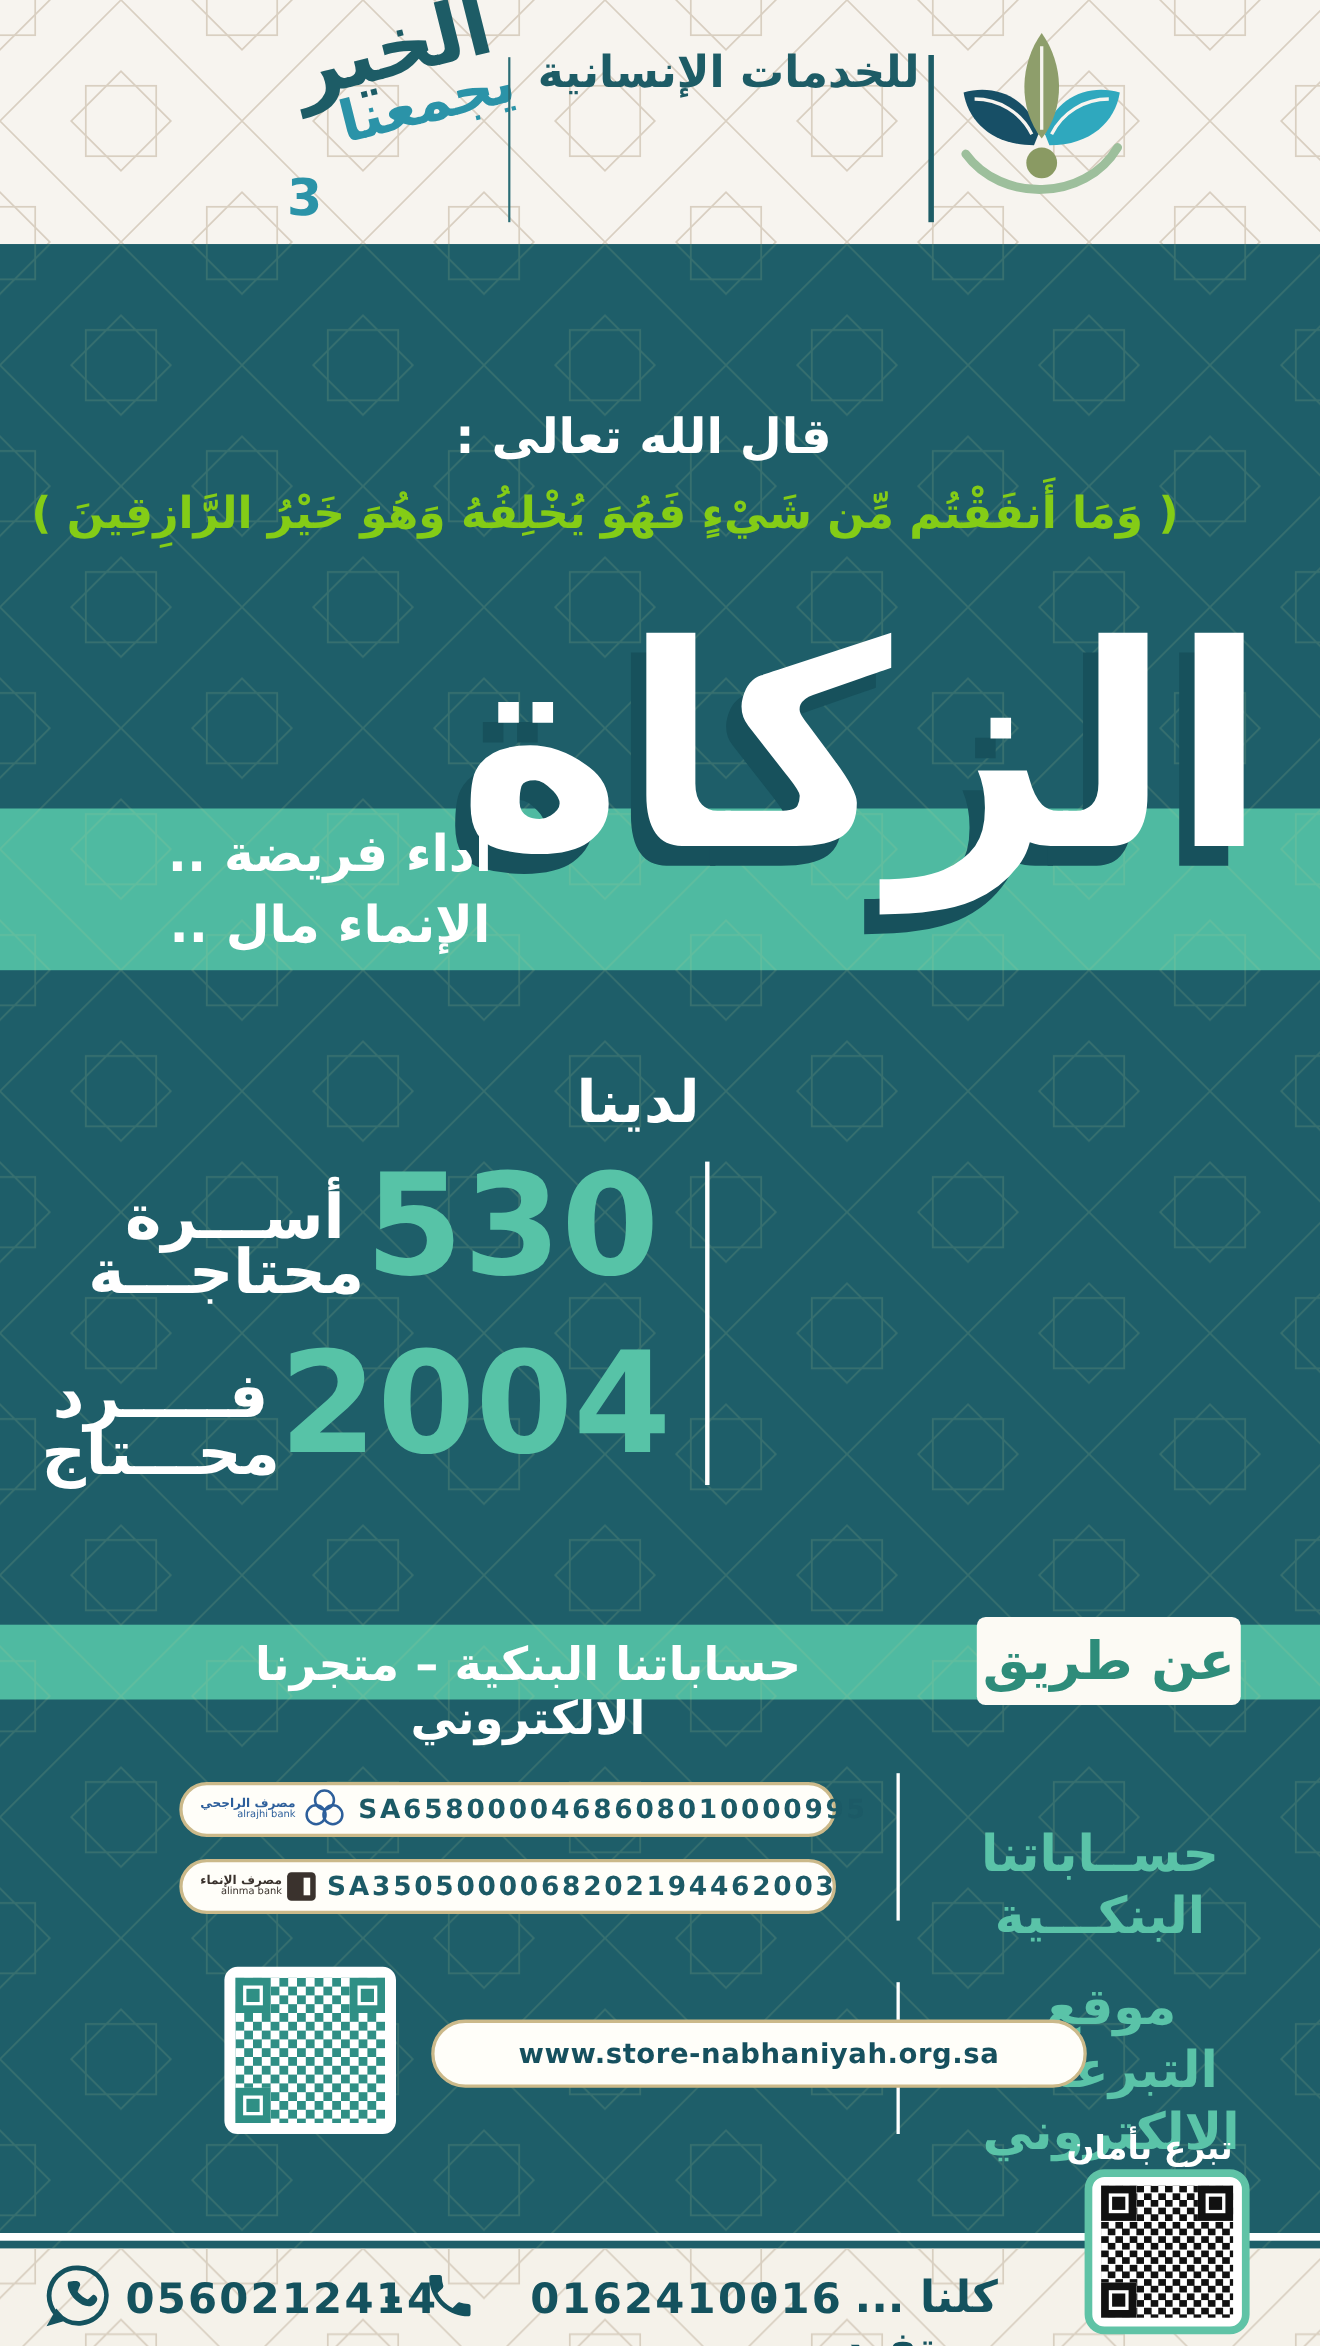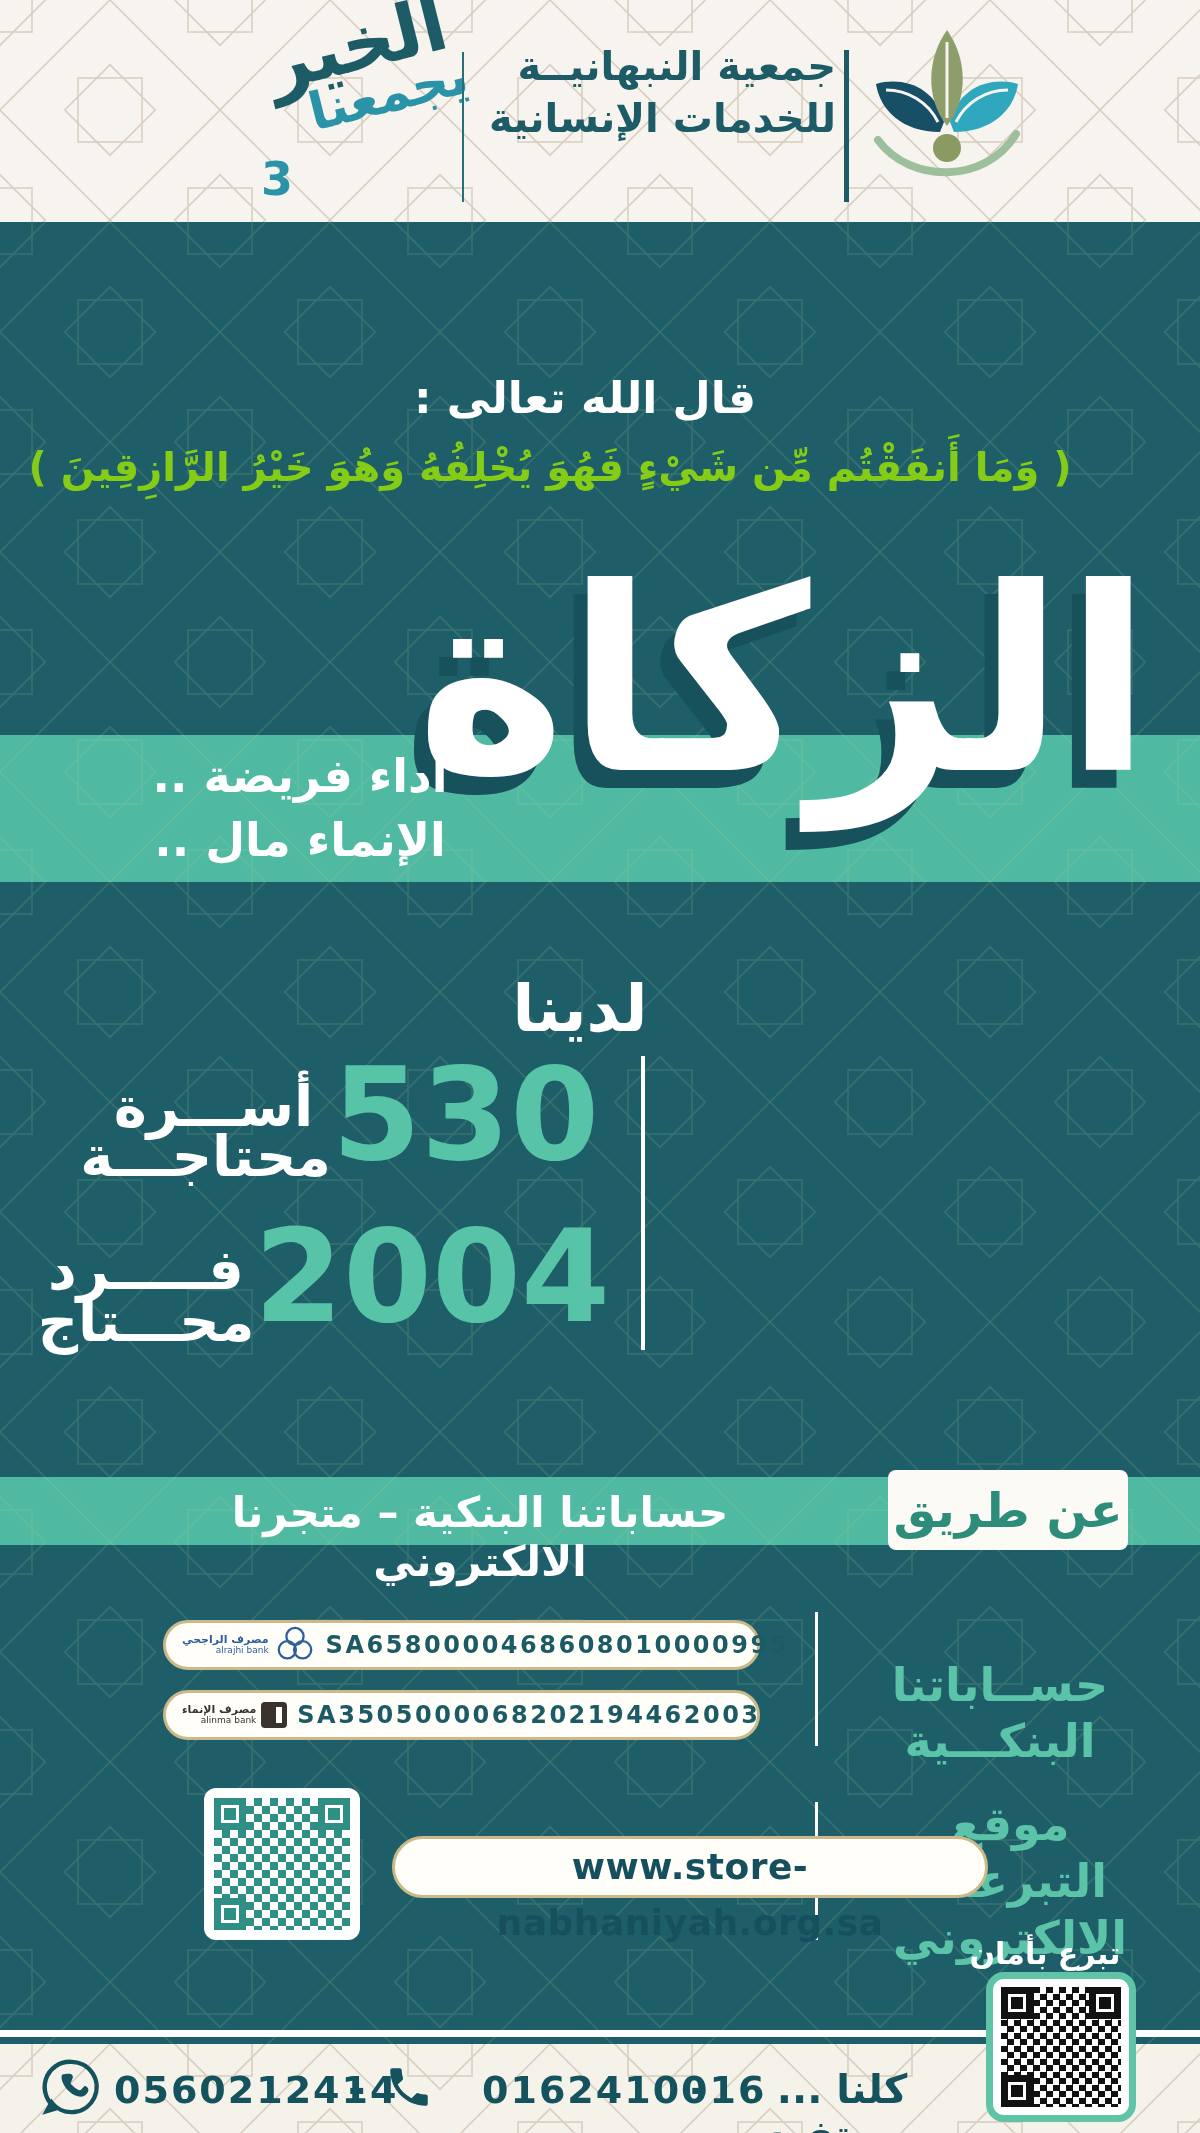--- a/index.html
+++ b/index.html
@@ -23,21 +23,21 @@
   .body-bg{left:0;top:222px;width:1200px;height:1822px;background:#1E5E69;}
   .mint-band{position:absolute;left:0;width:1200px;background:#4FBAA1;}
   .band1{top:513px;height:147px;}   
   .band2{top:1255px;height:68px;}
   .quran-intro{left:0;top:372px;width:1170px;text-align:center;color:#FFFFFF;font-size:44px;font-weight:bold;direction:rtl;}
   .quran-verse{left:0;top:444px;width:1100px;text-align:center;color:#84cc16;font-size:40px;font-weight:bold;direction:rtl;}
   .hero-title{top:548px;right:48px;color:#FFFFFF;font-size:255px;font-weight:bold;line-height:1.05;direction:rtl;
     text-shadow:-14px 18px 0 #17515C;z-index:4;}
   .hero-sub{left:110px;top:744px;width:380px;text-align:center;direction:rtl;color:#FFFFFF;
     font-size:46px;font-weight:bold;line-height:64px;z-index:5;}
-  .lead-in{left:420px;top:972px;width:320px;text-align:center;color:#FFF;font-size:64px;font-weight:bold;direction:rtl;}
+  .lead-in{left:420px;top:972px;width:320px;text-align:center;color:#FFF;font-size:53px;font-weight:bold;direction:rtl;}
   .vdivider{background:#FFFFFF;z-index:3;}
   .dv1{left:641px;top:1056px;width:4px;height:294px;}
   .messages{left:660px;top:1050px;width:530px;text-align:center;direction:rtl;color:#FFF;
     font-size:58px;font-weight:bold;line-height:97px;}
   .count{color:#57C3A7;font-weight:bold;font-size:128px;line-height:1.05;text-align:center;}
   .cnt1{left:332px;top:1048px;width:256px;}
   .cnt2{left:252px;top:1210px;width:360px;}
   .count-label{color:#FFF;font-weight:bold;font-size:56px;text-align:center;direction:rtl;line-height:50px;}
   .lbl1{left:96px;top:1082px;width:235px;}
   .lbl2{left:36px;top:1244px;width:220px;line-height:52px;}
@@ -63,21 +63,21 @@
   
   .qr1{left:204px;top:1788px;width:156px;height:152px;background:#FFFFFF;border-radius:12px;z-index:5;padding:10px;box-sizing:border-box;}
   .qr-fill{position:relative;width:100%;height:100%;
     background-image:conic-gradient(var(--qc) 0 90deg,transparent 90deg 180deg,var(--qc) 180deg 270deg,transparent 270deg 360deg);
     background-size:16px 16px;}
   .qr2 .qr-fill{background-size:13px 13px;}
   .qf{position:absolute;width:32px;height:32px;border:7px solid var(--qc);background:#fff;box-sizing:border-box;}
   .qf::after{content:"";position:absolute;inset:3px;background:var(--qc);}
   .qf.tl{left:0;top:0;} .qf.tr{right:0;top:0;} .qf.bl{left:0;bottom:0;}
   .url-pill{left:392px;top:1836px;width:596px;height:62px;background:#FFFEF9;border:3px solid #CBB98A;border-radius:32px;
-    box-sizing:border-box;text-align:center;line-height:56px;color:#16505E;font-size:36px;font-weight:bold;z-index:6;letter-spacing:.5px;}
+    box-sizing:border-box;text-align:center;line-height:56px;color:#16505E;font-size:25px;font-weight:bold;z-index:6;letter-spacing:.5px;}
   .dv3{left:815px;top:1802px;width:3px;height:138px;}
   .store-label{left:850px;top:1796px;width:320px;text-align:center;direction:rtl;color:#5AC3A8;
     font-size:46px;font-weight:bold;line-height:57px;z-index:5;}
   
   .donate-label{left:935px;top:1936px;width:220px;text-align:center;color:#FFF;font-size:30px;font-weight:bold;direction:rtl;z-index:6;}
   .qr2{left:986px;top:1972px;width:150px;height:150px;background:#FFF;border:7px solid #5FC3A6;border-radius:18px;
     box-sizing:border-box;padding:8px;z-index:7;}
   
   .white-line{left:0;top:2030px;width:1200px;height:7px;background:#FFFFFF;z-index:5;}
   .strip{left:0;top:2044px;width:1200px;height:89px;background:#F5F2EA;z-index:4;}
@@ -137,21 +137,20 @@
 
     <div class="abs campaign">
       <span class="c1">الخير</span>
       <span class="c2">يجمعنا</span>
       <span class="c3">3</span>
     </div>
 
     <div class="abs header-line"></div>
 
     <div class="abs org-name">
-      <div>جمعية النبهانيــة</div>
       <div>للخدمات الإنسانية</div>
     </div>
 
     <div class="abs header-bar"></div>
 
     <svg class="abs" style="left:862px;top:24px" width="170" height="180" viewBox="0 0 170 180">
       <path d="M78,108 C40,108 18,86 14,60 C42,52 74,64 82,98 Z" fill="#174F66"></path>
       <path d="M24,66 C46,66 66,78 76,98" stroke="#F7F4EF" stroke-width="3" fill="none"></path>
       <path d="M92,108 C130,108 152,86 156,60 C128,52 96,64 88,98 Z" fill="#2FA8BE"></path>
       <path d="M146,66 C124,66 104,78 94,98" stroke="#F7F4EF" stroke-width="3" fill="none"></path>

